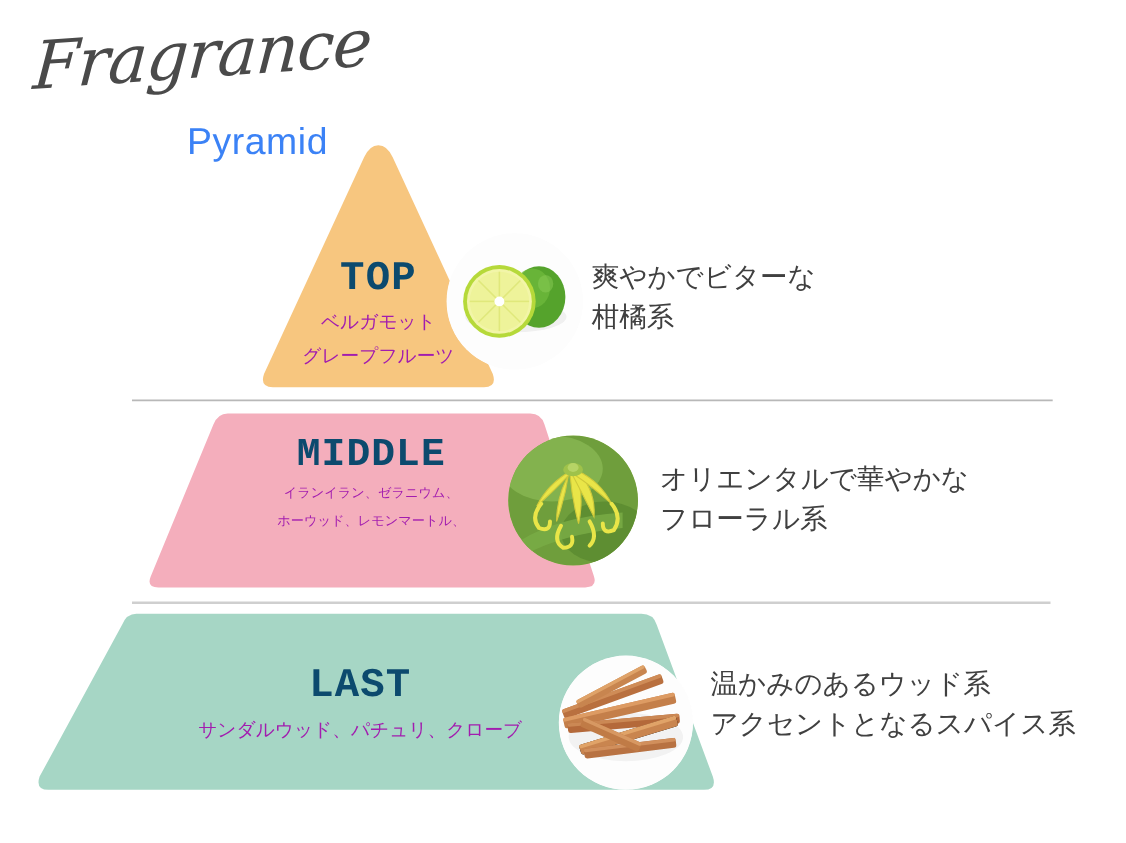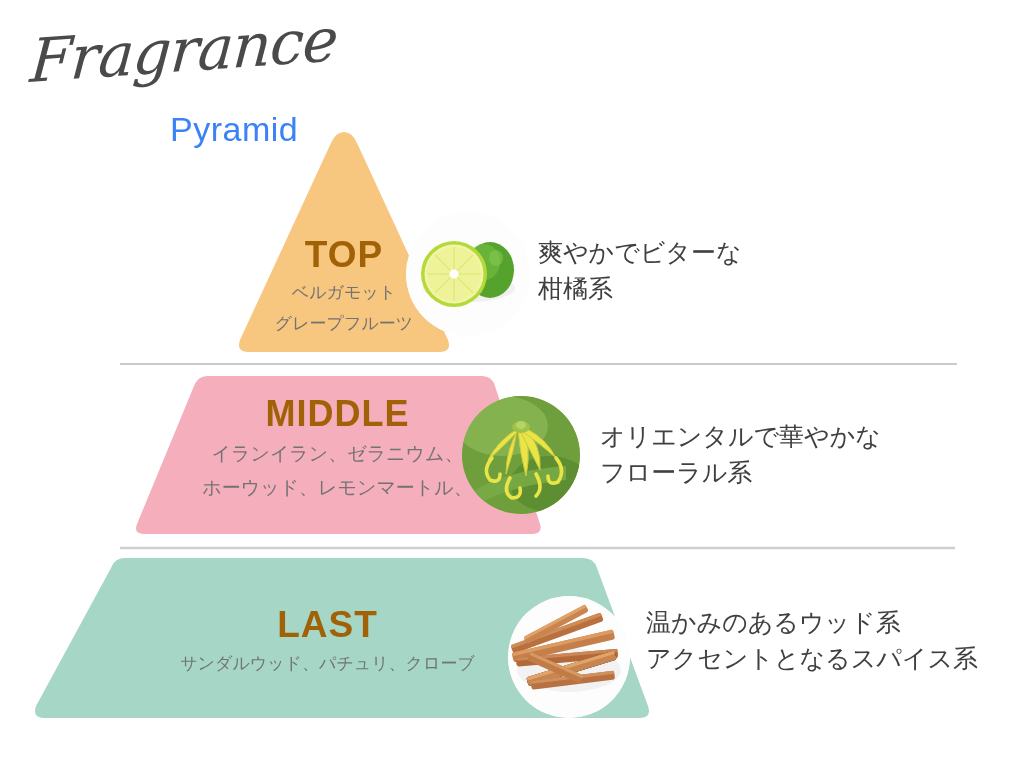--- a/index.html
+++ b/index.html
@@ -65,49 +65,49 @@
   }
 
   
   .tier-text {
     position: absolute;
     text-align: center;
     color: #ffffff;
     pointer-events: none;
   }
   .tier-name {
-    font-family: Liberation Sans, sans-serif;
+    font-family: Liberation Mono, monospace;
     font-weight: bold;
-    color: #a16207;
+    color: #0c4a6e;
     letter-spacing: 1px;
     line-height: 1;
   }
   .tier-ingredients {
     font-family: "Liberation Sans", sans-serif;
     font-weight: 400;
-    color: #737373;
+    color: #a21caf;
     line-height: 1.32;
     white-space: nowrap;
   }
 
   #tier-top-text {
     left: 204px;
     top: 236px;
     width: 280px;
   }
   #tier-top-text .tier-name { font-size: 37px; }
   #tier-top-text .tier-ingredients { font-size: 17px; margin-top: 9px; }
 
   #tier-middle-text {
     left: 150px;
     top: 396px;
     width: 375px;
   }
   #tier-middle-text .tier-name { font-size: 36px; }
-  #tier-middle-text .tier-ingredients { font-size: 19px; margin-top: 9px; }
+  #tier-middle-text .tier-ingredients { font-size: 12px; margin-top: 9px; }
 
   #tier-last-text {
     left: 130px;
     top: 606px;
     width: 395px;
   }
   #tier-last-text .tier-name { font-size: 37px; }
   #tier-last-text .tier-ingredients { font-size: 17px; margin-top: 10px; }
 
   

